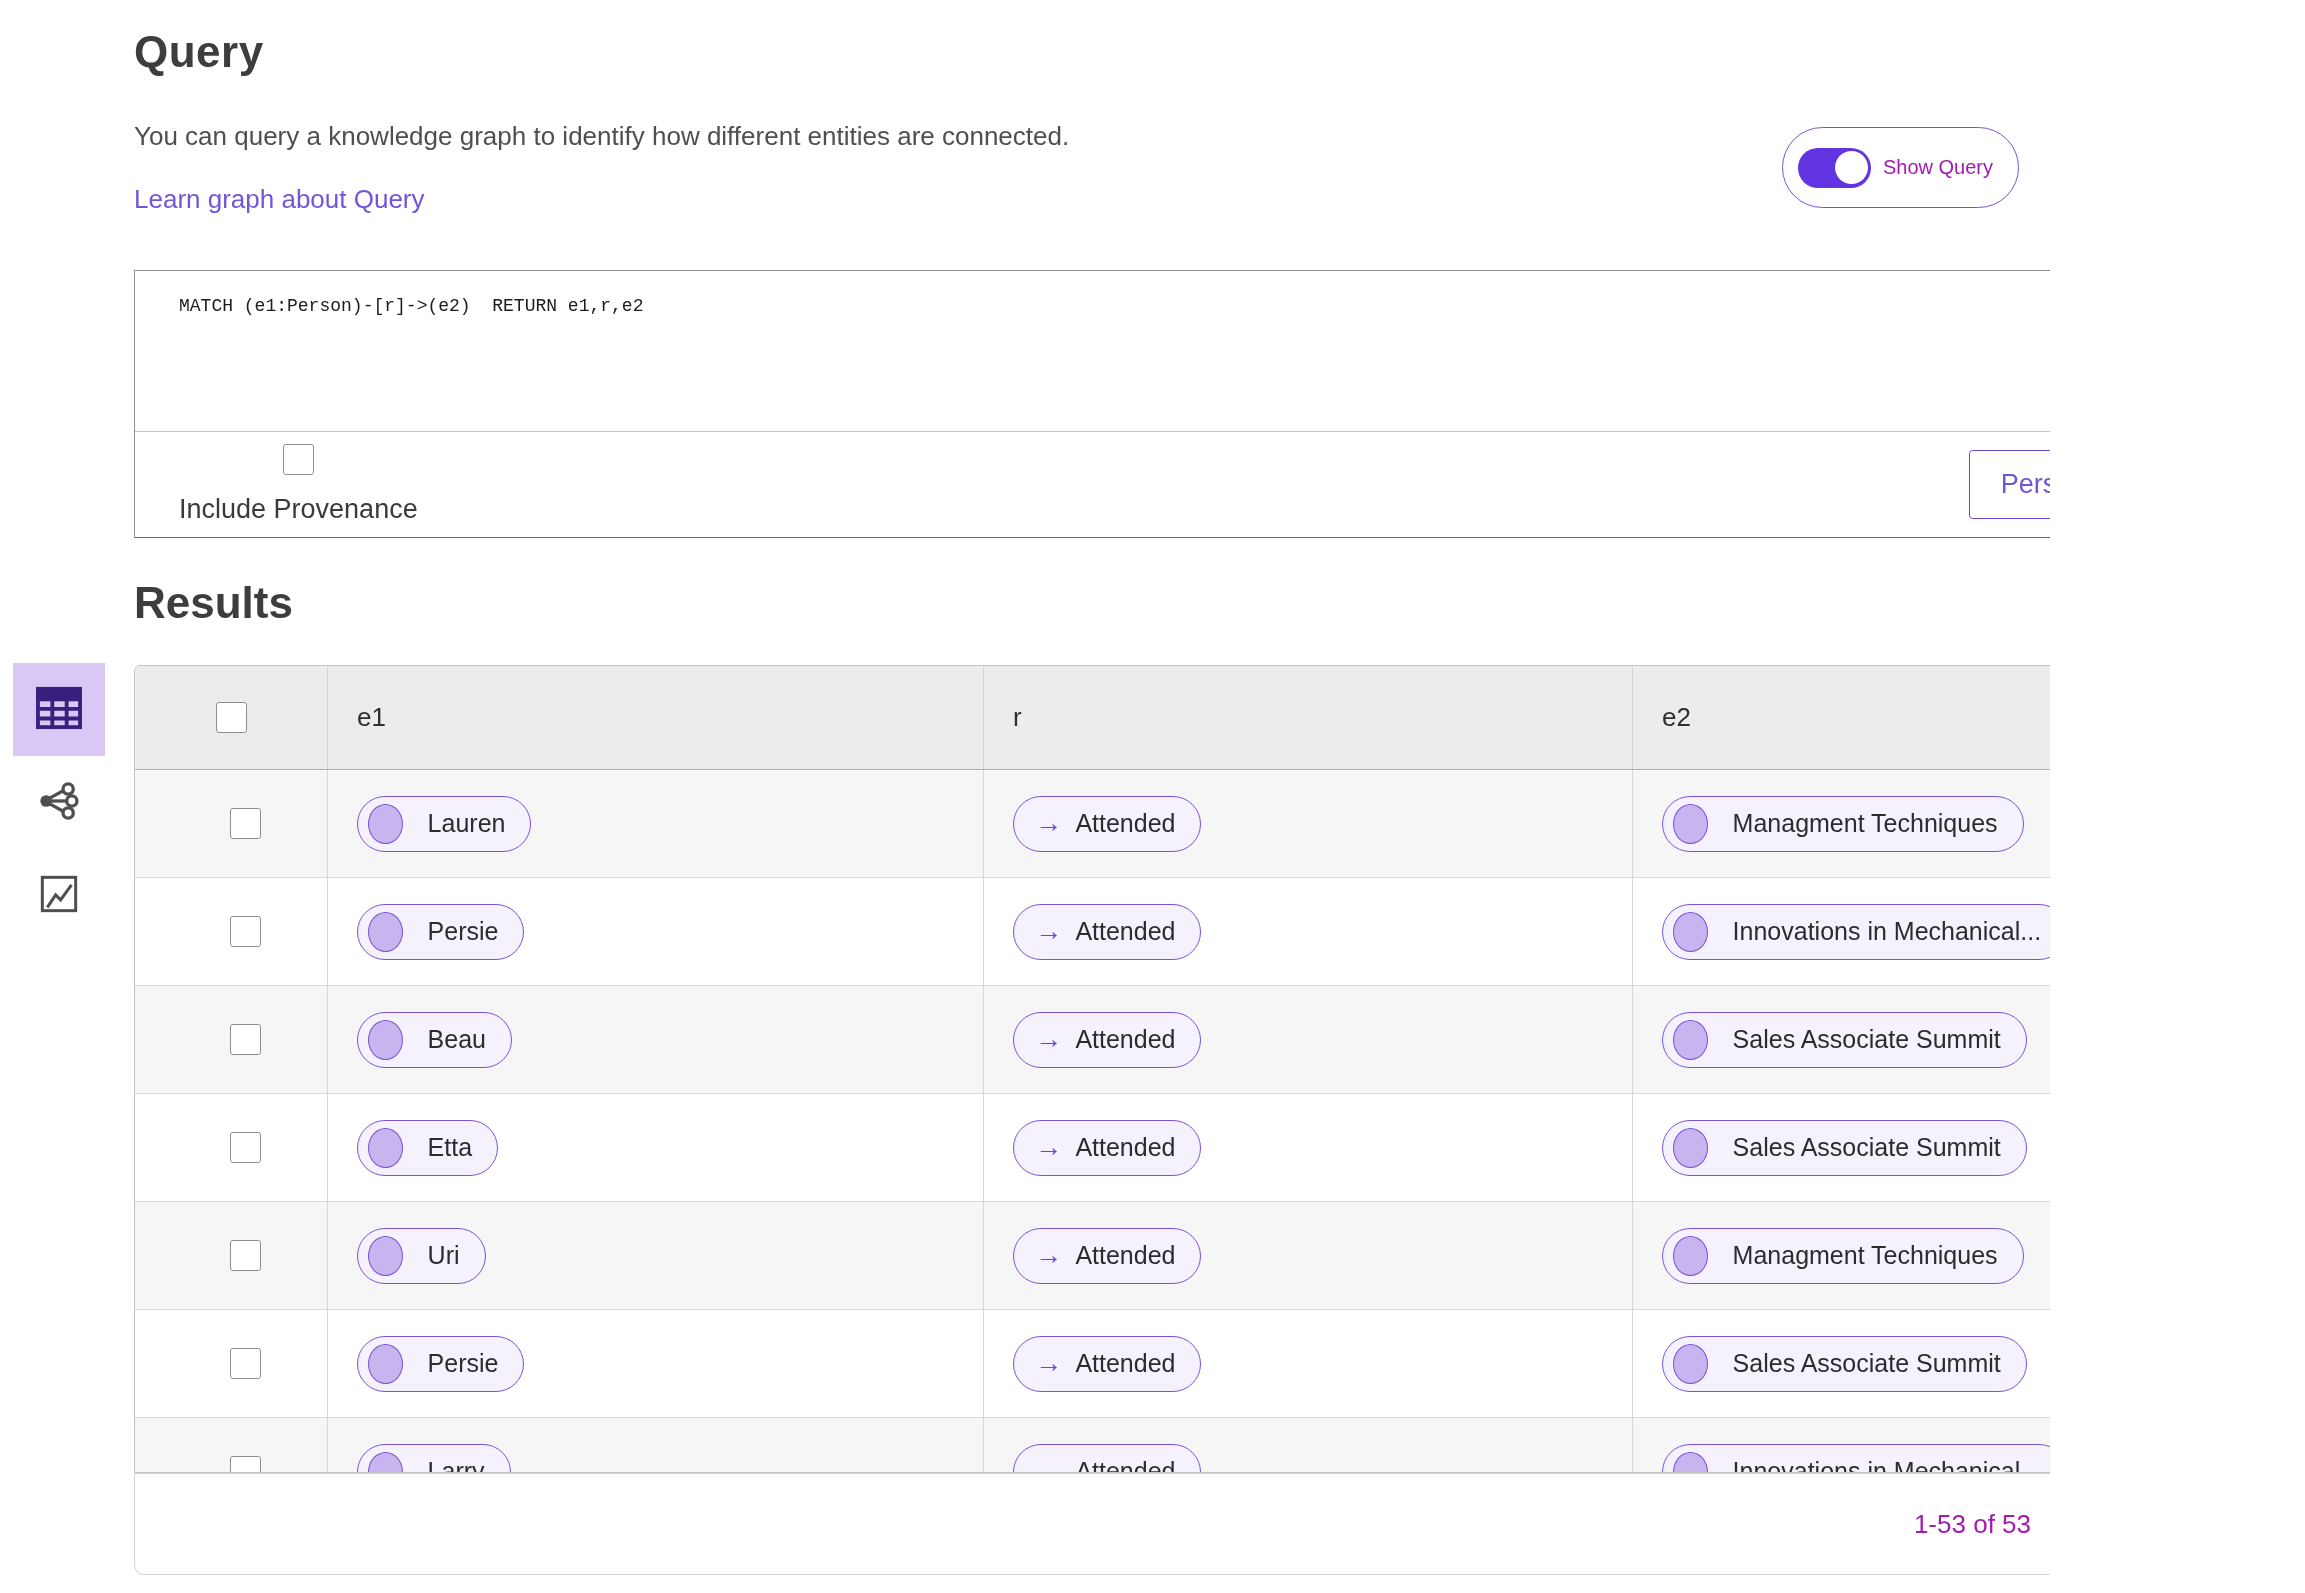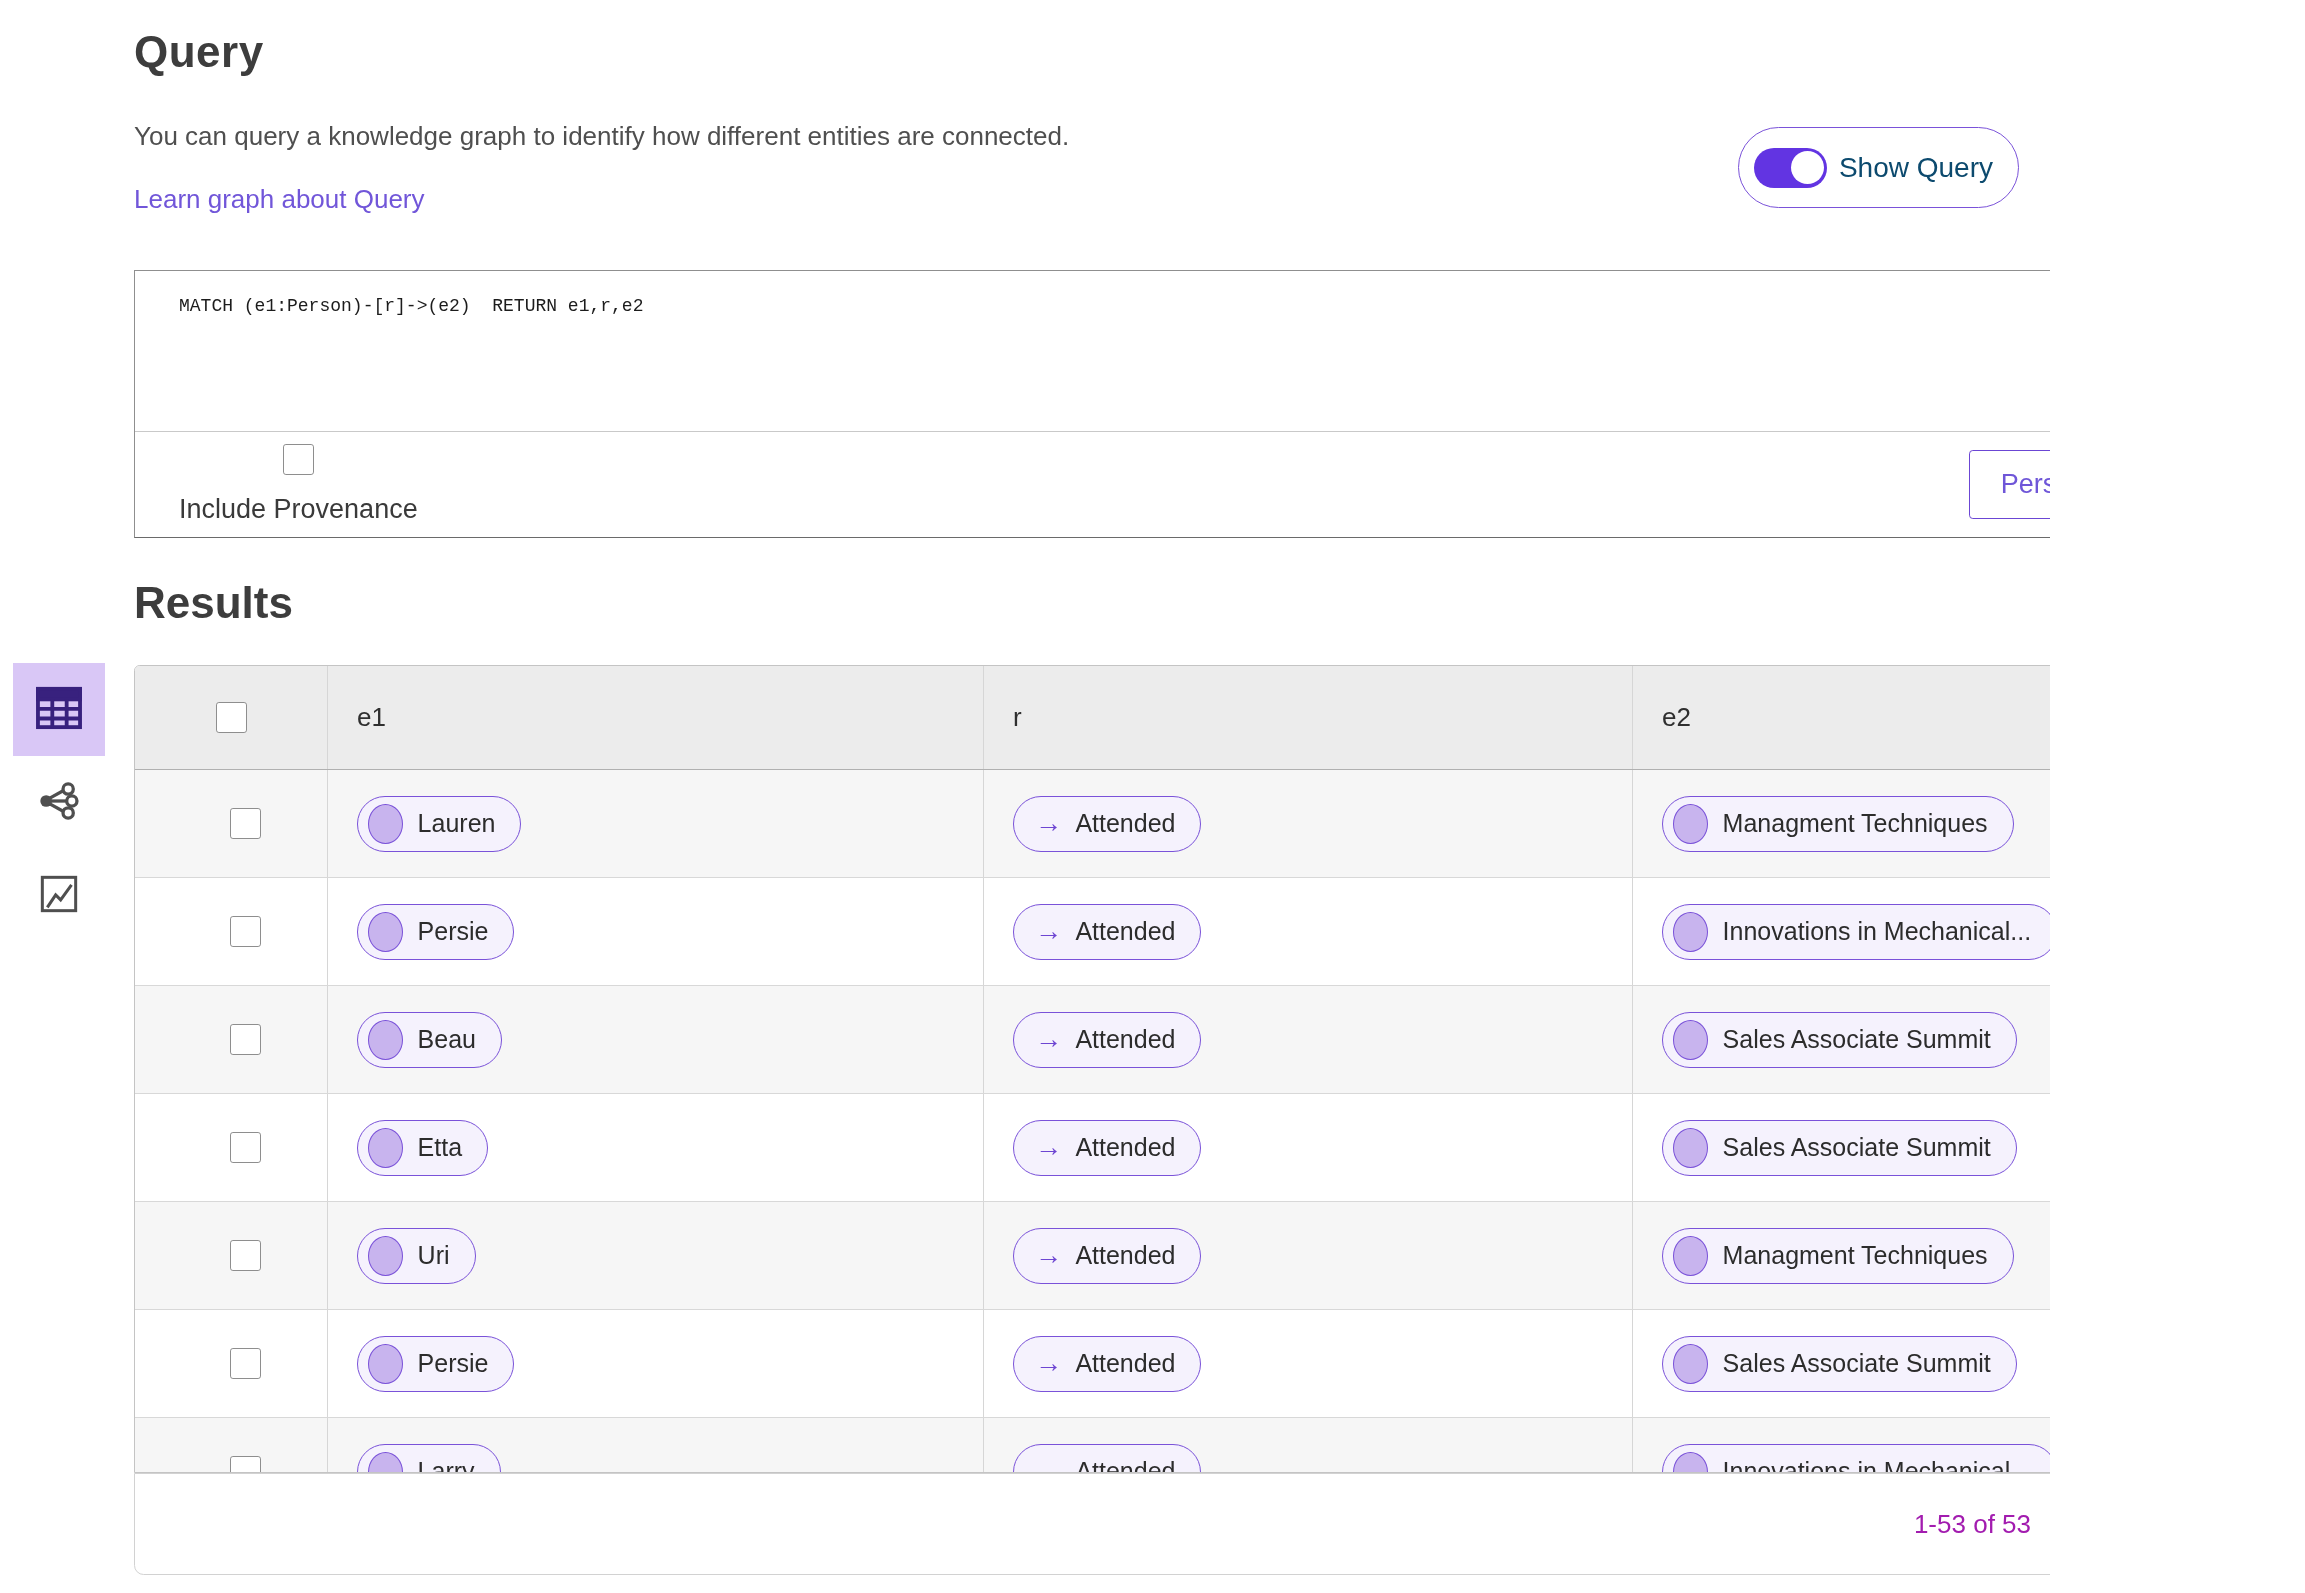--- a/index.html
+++ b/index.html
@@ -9,21 +9,21 @@
 
   
   .page-title { position:absolute; left:134px; top:27px; font-size:44px; font-weight:bold; color:#3d3d3d; letter-spacing:0.5px; }
   .query-desc { position:absolute; left:134px; top:121px; font-size:26px; color:#4f4f4f; }
   .learn-link { position:absolute; left:134px; top:184px; font-size:26px; color:#7156d9; text-decoration:none; cursor:pointer; }
 
   .show-query-toggle { position:absolute; right:31px; top:127px; height:81px; display:flex; align-items:center;
     gap:11.5px; padding:0 25px 0 15.4px; background:#fff; border:1.9px solid #7a52d9; border-radius:960px; cursor:pointer; }
   .switch { position:relative; width:73px; height:40px; background:#6234e2; border-radius:960px; display:inline-block; }
   .switch .knob { position:absolute; top:3.8px; right:3.8px; width:33px; height:33px; background:#fff; border-radius:50%; }
-  .toggle-label { font-size:28px; color:#0c4a6e; }
+  .toggle-label { font-size:20px; color:#a21caf; }
 
   .query-panel { position:absolute; left:134px; top:270px; width:2142px; height:268px;
     border:1px solid #8f8f8f; border-bottom:1.9px solid #6a6a6a; background:#fff; }
   .query-editor { position:relative; height:161px; border-bottom:1px solid #c9c9c9; padding:25px 19px 0 44px; cursor:text; }
   .query-text { font-family:"Liberation Mono", monospace; font-size:18px; color:#1c1c1c; white-space:pre; }
   .resize-grip { position:absolute; right:3.8px; bottom:3.8px; width:23px; height:23px; cursor:nwse-resize;
     background:linear-gradient(135deg, transparent 0 50%, #9a9a9a 50% 56%, transparent 56% 66%, #9a9a9a 66% 72%, transparent 72% 82%, #9a9a9a 82% 88%, transparent 88%); }
   .query-footer { display:flex; align-items:center; justify-content:space-between; height:104px; padding:0 29px 0 44px; }
   .prov { display:flex; align-items:center; gap:19px; font-size:27px; color:#3a3a3a; cursor:pointer;flex-direction:column; }
   .checkbox { display:inline-block; width:31px; height:31px; border:1.9px solid #8e8e8e; border-radius:2.9px; background:#fff; cursor:pointer; }
@@ -48,21 +48,21 @@
   .thead { height:104px; background:#ececec; border-bottom:1.9px solid #b0b0b0; }
   .th { display:flex; align-items:center; font-size:26px; font-weight:normal; color:#2f2f2f; padding-left:29px; }
   .th + .th, .td + .td { border-left:1px solid #d6d6d6; }
   .th-check, .td-check { justify-content:center; padding-left:0; }
   .trow { height:108px; border-bottom:1px solid #d8d8d8; background:#fff; }
   .trow:nth-child(odd) { background:#f6f6f6; }
   .td { display:flex; align-items:center; padding-left:29px; }
 
   .pill { display:inline-flex; align-items:center; height:56px; border:1.9px solid #7a52d9; border-radius:29px;
     background:#f5f2fd; cursor:pointer; }
-  .entity-pill { padding:0 25px 0 9.6px; gap:15px; }
+  .entity-pill { padding:0 25px 0 9.6px; gap:25px; }
   .entity-pill .dot { width:35px; height:40px; border-radius:50%; background:#c8b4ee; border:1.9px solid #7a52d9; }
   .rel-pill { padding:0 25px 0 21px; gap:13.4px; }
   .rel-pill .arrow { font-size:27px; color:#6d45d2; }
   .pill-label { font-size:25px; color:#2c2c2c; white-space:nowrap; }
 
   .scroll-track { position:absolute; top:0; right:0; bottom:0; width:20px; border-left:1px solid #d2d2d2; }
   .scroll-thumb { position:absolute; top:110px; right:2.9px; width:14.4px; height:83px; background:#cdcdcd; border-radius:7.7px; cursor:grab; }
 
   .pagination { position:absolute; left:134px; top:1473px; width:2142px; height:102px; background:#fff;
     border:1px solid #d2d2d2; border-radius:0 0 9.6px 9.6px; display:flex; align-items:center;

